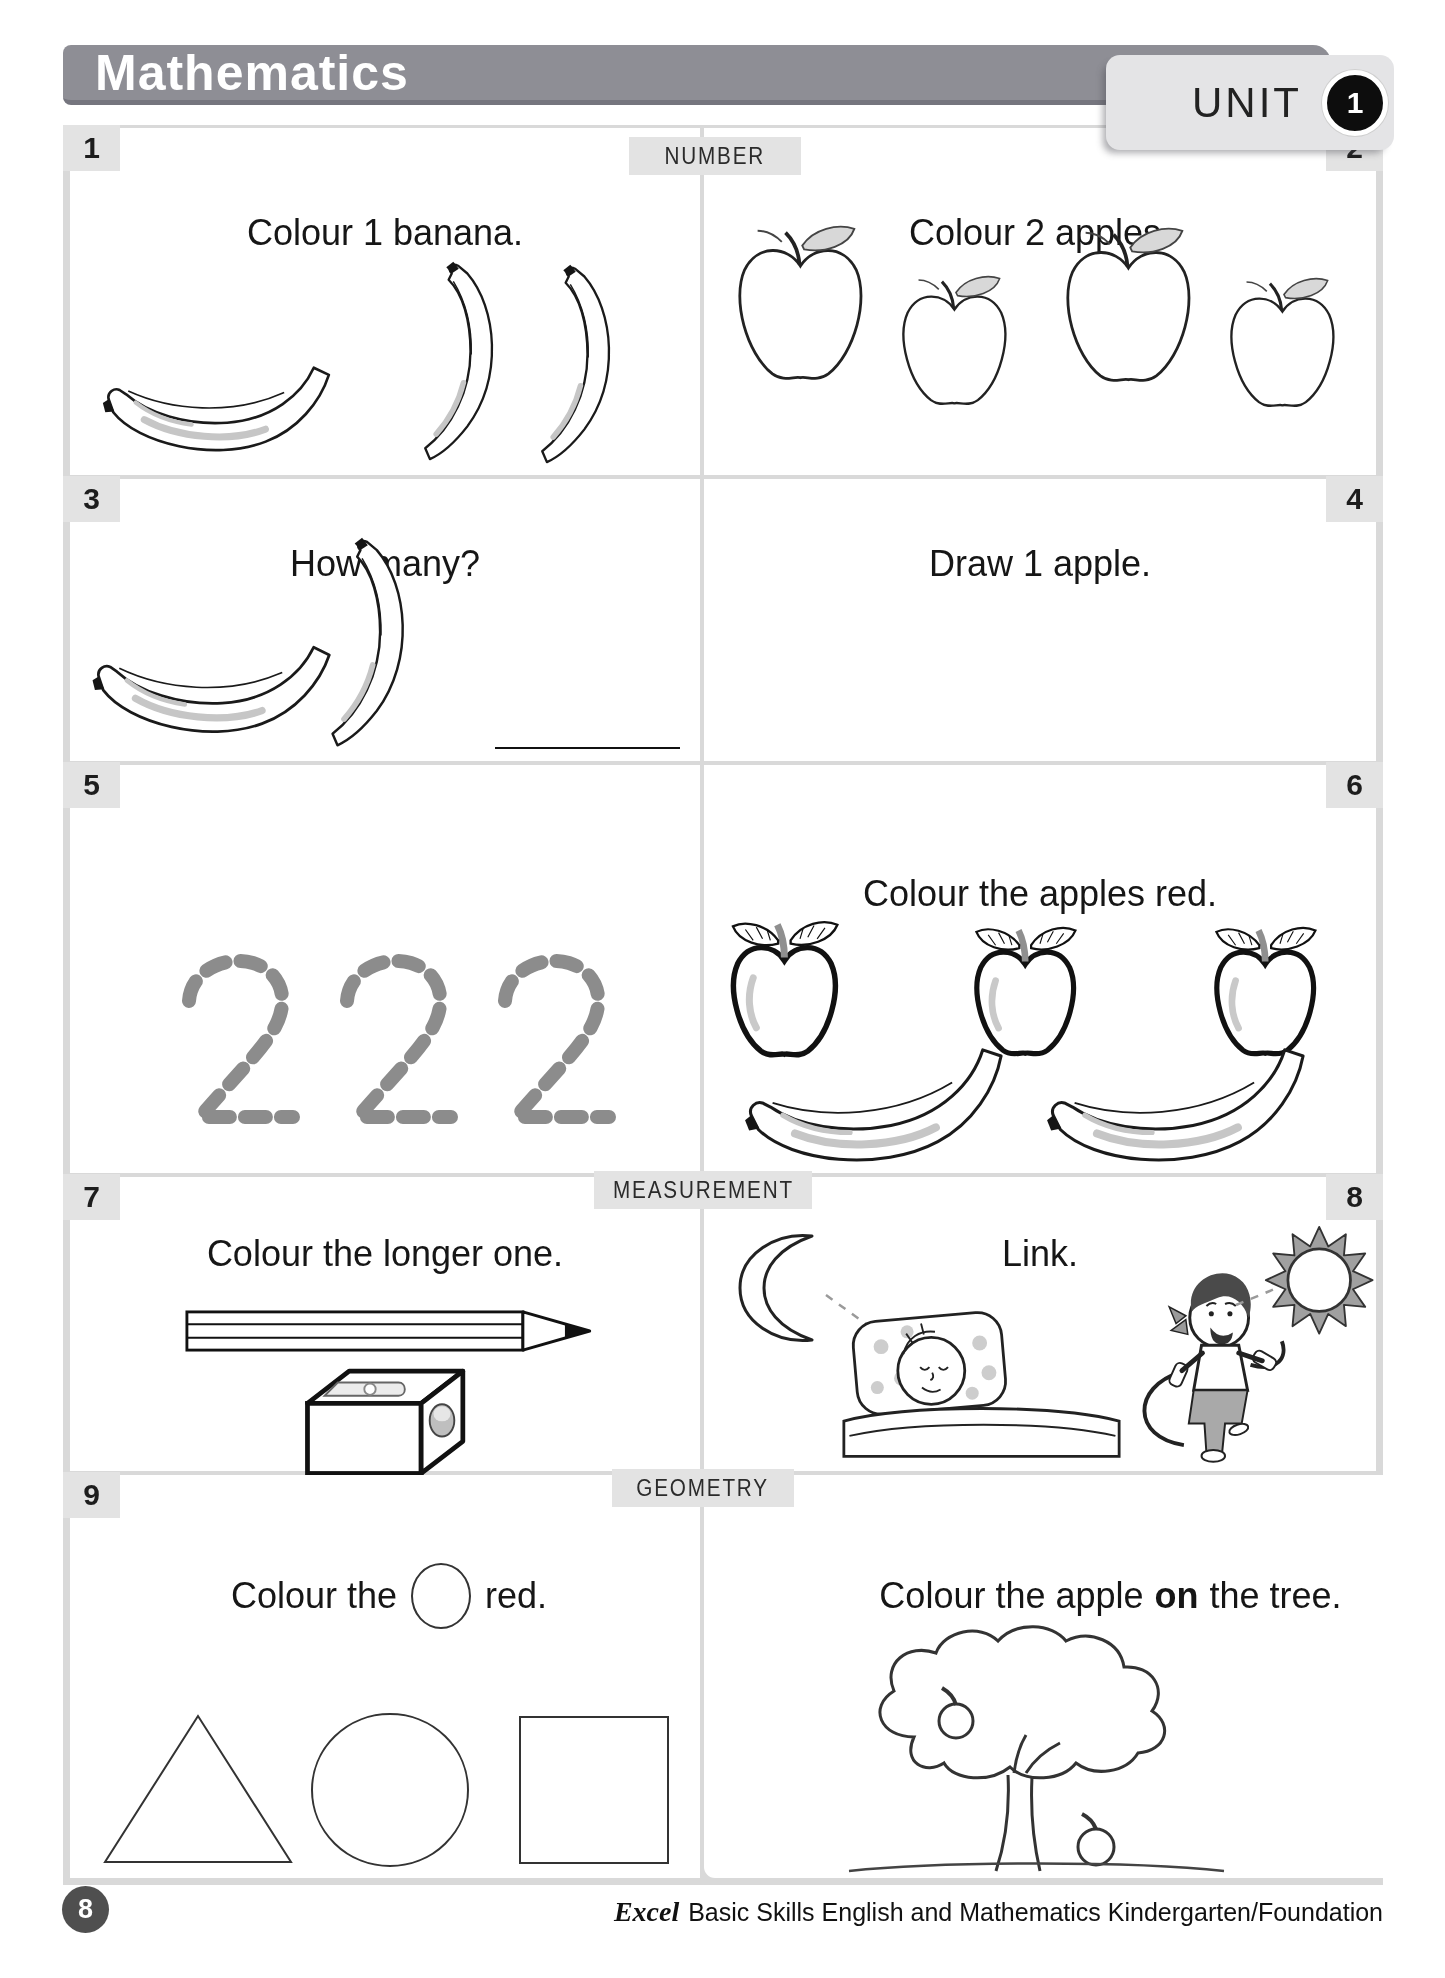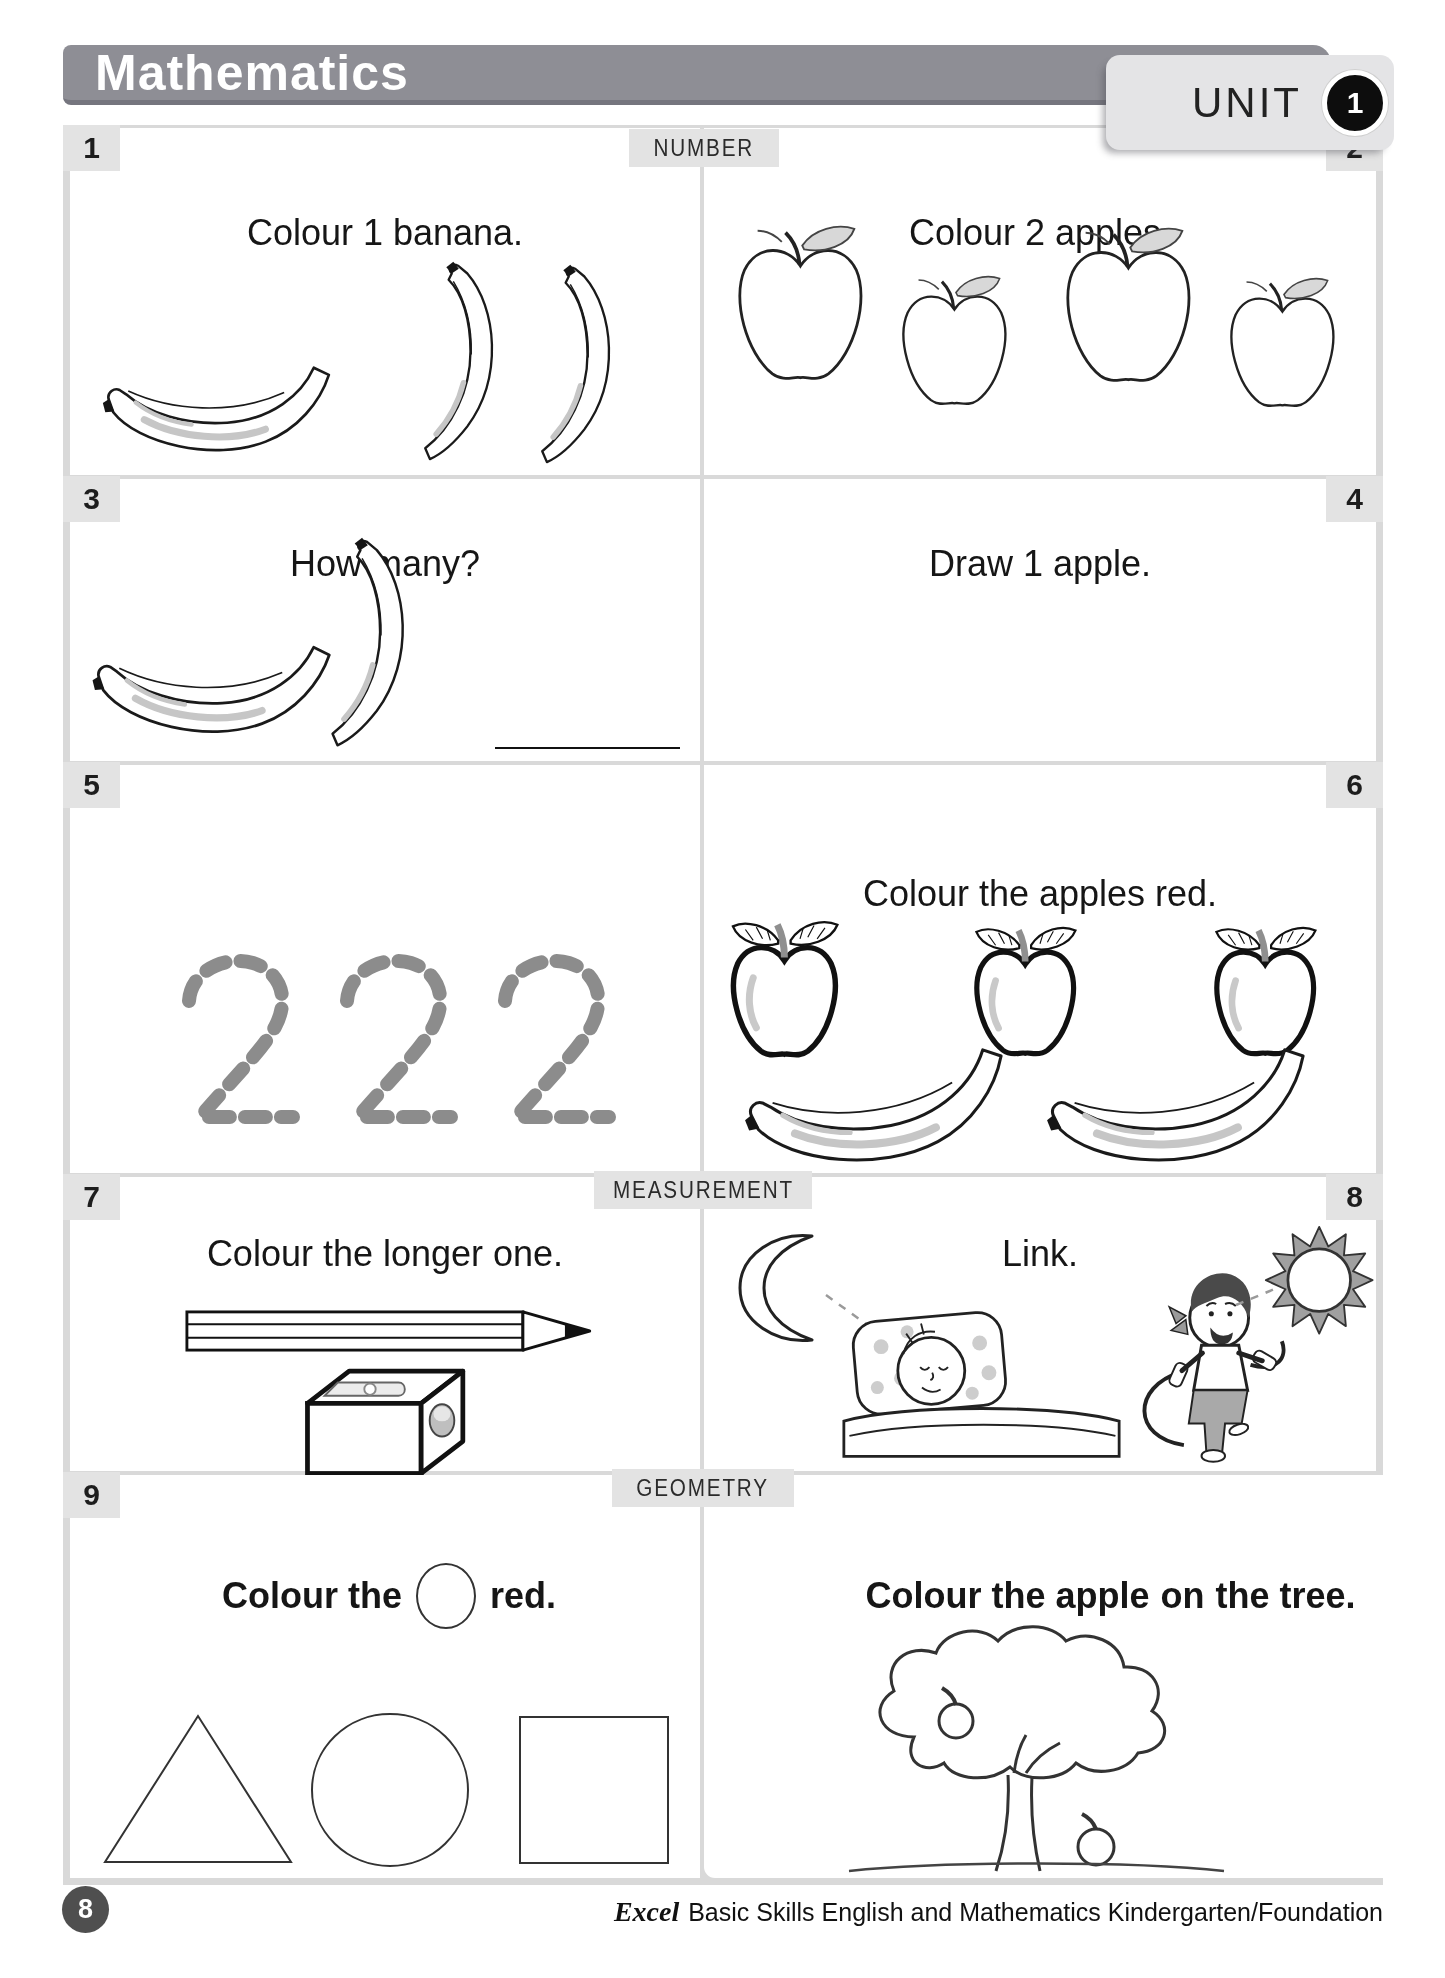--- a/index.html
+++ b/index.html
@@ -47,21 +47,21 @@
     display:flex;align-items:center;justify-content:center;
     font-size:23px;color:#2b2b2b;letter-spacing:2px;
   }
   .band>span{transform:scaleX(.9);}
   .title{
     position:absolute;left:0;right:0;text-align:center;
     font-size:36px;color:#161616;
   }
   .title-row{
     position:absolute;left:8px;right:0;display:flex;align-items:center;
-    justify-content:center;gap:14px;font-size:36px;font-weight:bold;
+    justify-content:center;gap:14px;font-size:36px;
   }
   .inline-circle{
     width:56px;height:62px;border:2px solid #333;border-radius:50%;
     flex:0 0 auto;
   }
   svg.art{position:absolute;overflow:visible;}
   .answer-line{position:absolute;border-top:2px solid #111;}
   
   .foot-circle{
     position:absolute;left:62px;top:1886px;width:47px;height:47px;
@@ -175,21 +175,21 @@
 <div class="hdr-bar">
   <span class="hdr-title">Mathematics</span>
 </div>
 <div class="unit-tab">
   <span class="unit-label">UNIT</span>
   <span class="unit-num">1</span>
 </div>
 
 <div class="grid">
 
-  <div class="band" style="left:566px;top:4px;width:150px;">
+  <div class="band" style="left:566px;top:12px;width:172px;">
       <span>NUMBER</span>
     </div>
   <div class="band" style="left:531px;top:1046px;width:218px;">
       <span>MEASUREMENT</span>
     </div>
   <div class="band" style="left:549px;top:1344px;width:182px;">
       <span>GEOMETRY</span>
     </div>
 
   <div class="cell" style="left:7px;top:3px;width:630px;height:347px;">

